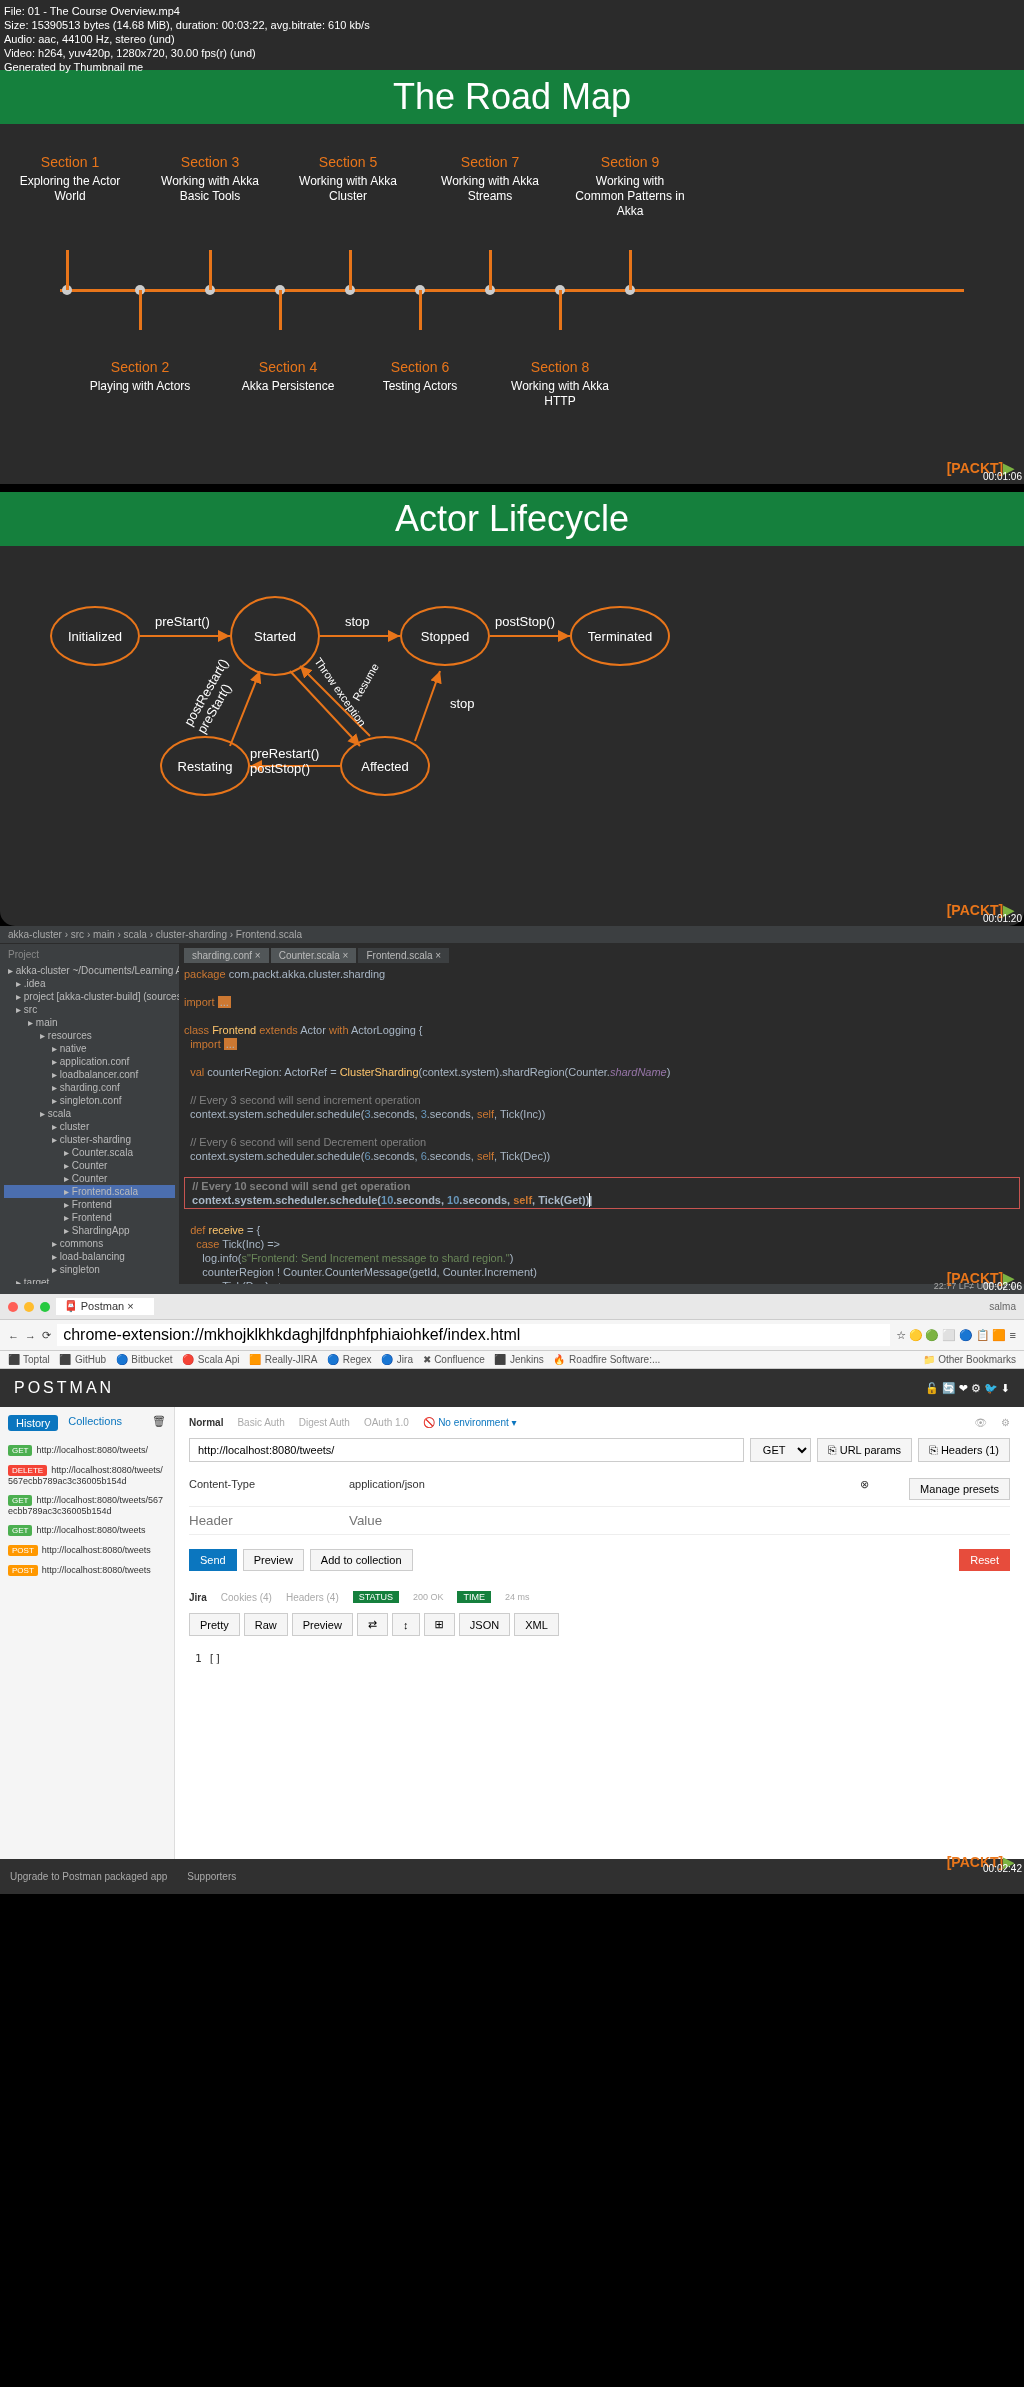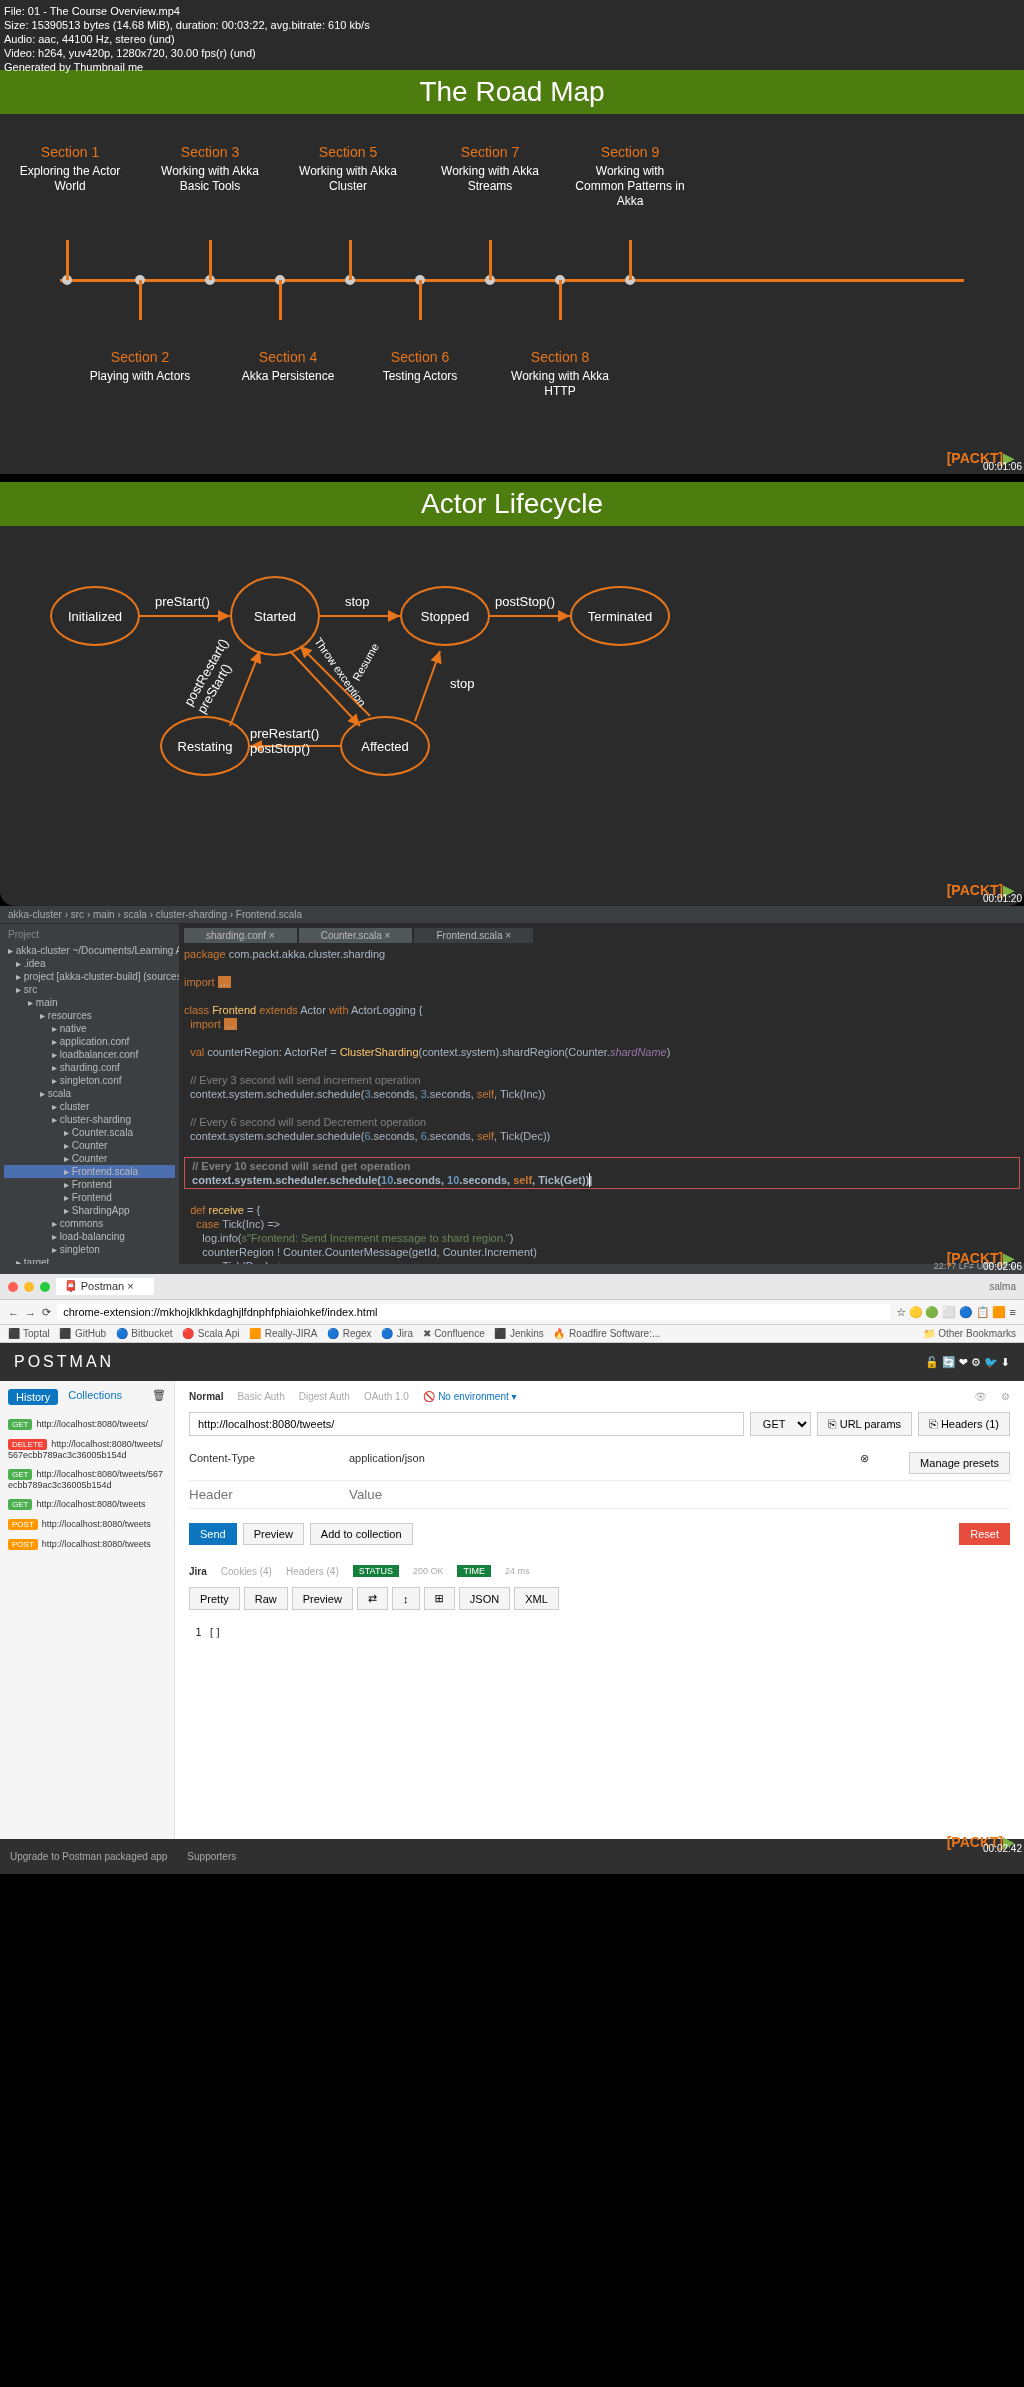--- a/index.html
+++ b/index.html
@@ -3,21 +3,21 @@
 <meta charset="utf-8">
 <style>
 * { margin: 0; padding: 0; box-sizing: border-box; font-family: Arial, sans-serif; }
 body { background: #000; color: #fff; width: 1024px; }
 
 
 .file-info { position: absolute; top: 0; left: 0; padding: 4px; font-size: 11px; line-height: 14px; z-index: 10; font-family: 'Arial', sans-serif; }
 
 
 .slide { background: #2b2b2b; position: relative; }
-.slide-title-bar { background: #4d7c0f; color: #fff; text-align: center; padding: 6px; font-size: 28px; font-weight: 300; }
+.slide-title-bar { background: #15803d; color: #fff; text-align: center; padding: 6px; font-size: 36px; font-weight: 300; }
 .slide-content { padding: 30px 20px 50px; position: relative; min-height: 340px; }
 
 
 .roadmap { position: relative; height: 280px; }
 .rm-line { position: absolute; top: 135px; left: 40px; right: 40px; height: 3px; background: #e8751a; }
 .rm-section { position: absolute; text-align: center; width: 120px; }
 .rm-section.top { top: 0; }
 .rm-section.bottom { top: 205px; }
 .rm-title { color: #e8751a; font-size: 14px; margin-bottom: 4px; }
 .rm-desc { font-size: 12px; line-height: 15px; }
@@ -37,21 +37,21 @@
 
 .ide { background: #3c3f41; font-family: monospace; font-size: 11px; height: 368px; position: relative; overflow: hidden; }
 .ide-top { background: #3c3f41; padding: 3px 8px; font-size: 10px; color: #aaa; border-bottom: 1px solid #2b2b2b; }
 .ide-body { display: flex; height: 340px; }
 .ide-tree { width: 180px; background: #3c3f41; padding: 4px; font-size: 10px; color: #bbb; overflow: hidden; border-right: 1px solid #2b2b2b; }
 .tree-item { padding: 1px 0 1px 4px; white-space: nowrap; }
 .tree-item.l1 { padding-left: 12px; } .tree-item.l2 { padding-left: 24px; } .tree-item.l3 { padding-left: 36px; } .tree-item.l4 { padding-left: 48px; } .tree-item.l5 { padding-left: 60px; }
 .tree-item.sel { background: #4b6eaf; }
 .ide-editor { flex: 1; background: #2b2b2b; padding: 4px; overflow: hidden; }
 .ide-tabs { display: flex; gap: 2px; margin-bottom: 4px; font-size: 10px; }
-.ide-tab { background: #515658; padding: 2px 22px; color: #bbb; }
+.ide-tab { background: #515658; padding: 2px 8px; color: #bbb; }
 .ide-tab.active { background: #3c3f41; }
 .code-line { white-space: pre; font-size: 11px; line-height: 14px; color: #a9b7c6; }
 .kw { color: #cc7832; } .str { color: #6a8759; } .cmt { color: #808080; } .num { color: #6897bb; } .typ { color: #ffc66d; }
 .code-highlight { border: 1px solid #c75450; padding: 1px; font-weight: bold; }
 .ide-status { position: absolute; bottom: 0; right: 0; font-size: 9px; color: #aaa; padding: 2px 8px; }
 
 
 .postman { background: #fff; color: #333; font-size: 11px; height: 600px; position: relative; }
 .pm-titlebar { background: #e8e8e8; padding: 4px 8px; display: flex; align-items: center; gap: 6px; border-bottom: 1px solid #ccc; }
 .pm-dot { width: 10px; height: 10px; border-radius: 50%; }
@@ -281,21 +281,21 @@
     <div class="pm-dot" style="background:#ffbd2e;"></div>
     <div class="pm-dot" style="background:#27c93f;"></div>
     <div class="pm-tab-title">📮 <span>Postman</span> ×</div>
     <div style="flex:1;"></div>
     <span style="font-size:10px;color:#666;">salma</span>
   </div>
   <div class="pm-url-bar">
     <span>←</span>
     <span>→</span>
     <span>⟳</span>
-    <input type="text" style="flex: 1 1 0%; border: none; padding: 2px 6px; font-size: 11px;" value="chrome-extension://mkhojklkhkdaghjlfdnphfphiaiohkef/index.html">
+    <input type="text" style="flex: 1 1 0%; border: none; padding: 2px 6px; font-size: 16px;" value="chrome-extension://mkhojklkhkdaghjlfdnphfphiaiohkef/index.html">
     <span style="display:flex;gap:4px;">☆ 🟡 🟢 ⬜ 🔵 📋 🟧 ≡</span>
   </div>
   <div class="pm-bookmarks">
     <span class="pm-bm-item">⬛ <span>Toptal</span></span>
     <span class="pm-bm-item">⬛ <span>GitHub</span></span>
     <span class="pm-bm-item">🔵 <span>Bitbucket</span></span>
     <span class="pm-bm-item">🔴 <span>Scala Api</span></span>
     <span class="pm-bm-item">🟧 <span>Really-JIRA</span></span>
     <span class="pm-bm-item">🔵 <span>Regex</span></span>
     <span class="pm-bm-item">🔵 <span>Jira</span></span>

